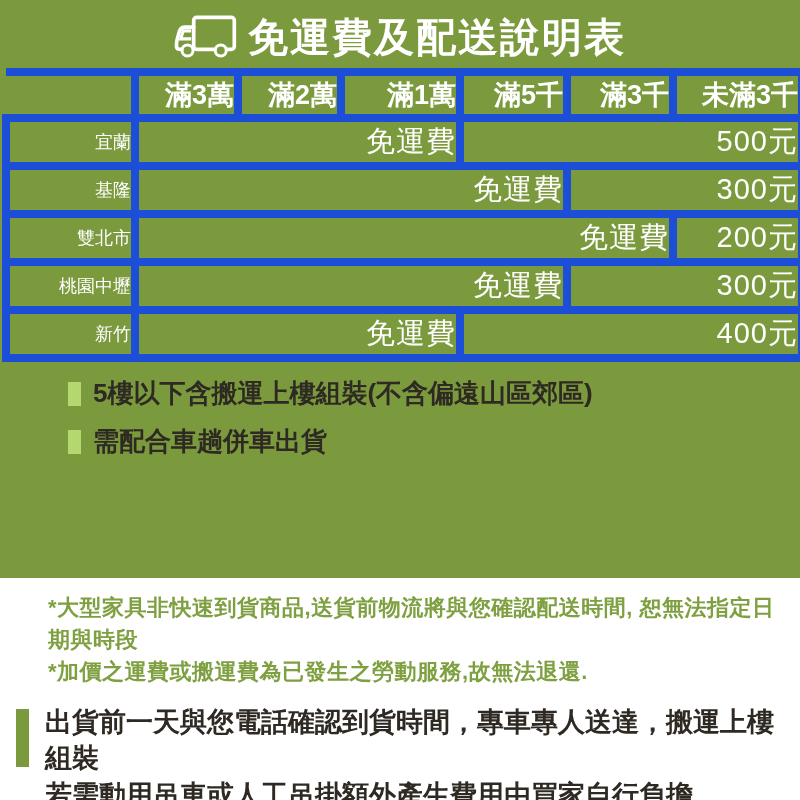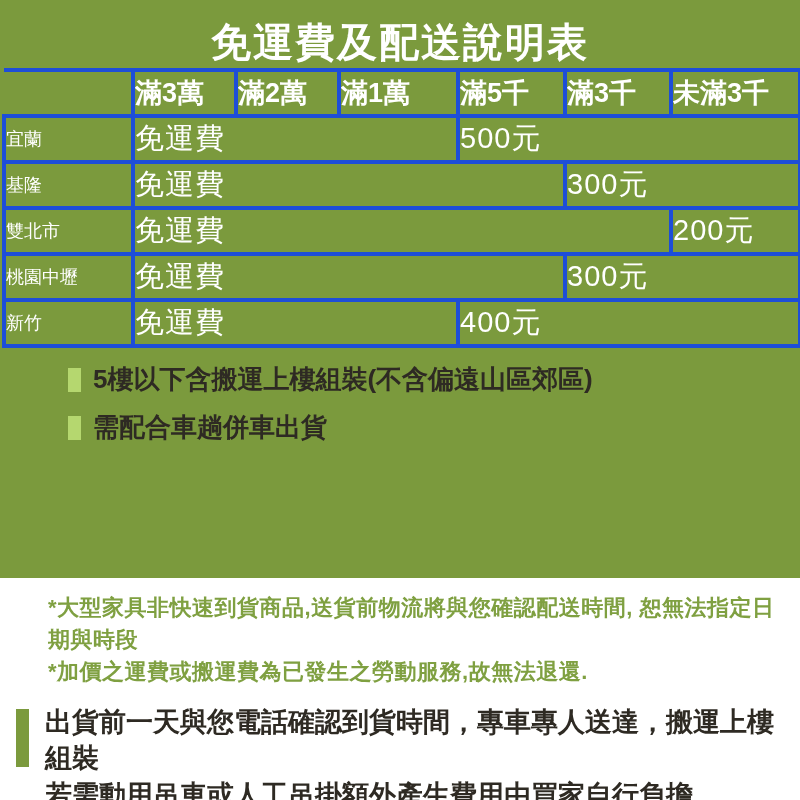--- a/index.html
+++ b/index.html
@@ -20,37 +20,36 @@
   
   .green-section{
     background:var(--main-green);
     height:578px;
     padding-top:6px;
   }
   .title-row{
     height:62px;
     display:flex;align-items:center;justify-content:center;
     gap:10px;
-    flex-direction:column;
   }
   .title-row h1{
     margin:0;color:#fff;font-size:40px;font-weight:700;letter-spacing:2px;
   }
   .truck-svg{display:block;}
   
   table.fee{
     border-collapse:collapse;
     table-layout:fixed;
     width:796px;
     margin:0 2px;
   }
   table.fee th,table.fee td{
-    border:4px solid #1d4ed8;
+    border:8px solid #1d4ed8;
     color:#ffffff;
-    text-align:left;
+    text-align:right;
     vertical-align:middle;
     height:46px;
     padding:0;
     overflow:hidden;
     white-space:nowrap;
   }
   table.fee thead th{font-size:27px;font-weight:700;}
   table.fee thead th.corner{border-left:none;}
   table.fee tbody th{font-size:18px;font-weight:400;}
   table.fee td{font-size:29px;font-weight:400;letter-spacing:1px;}

